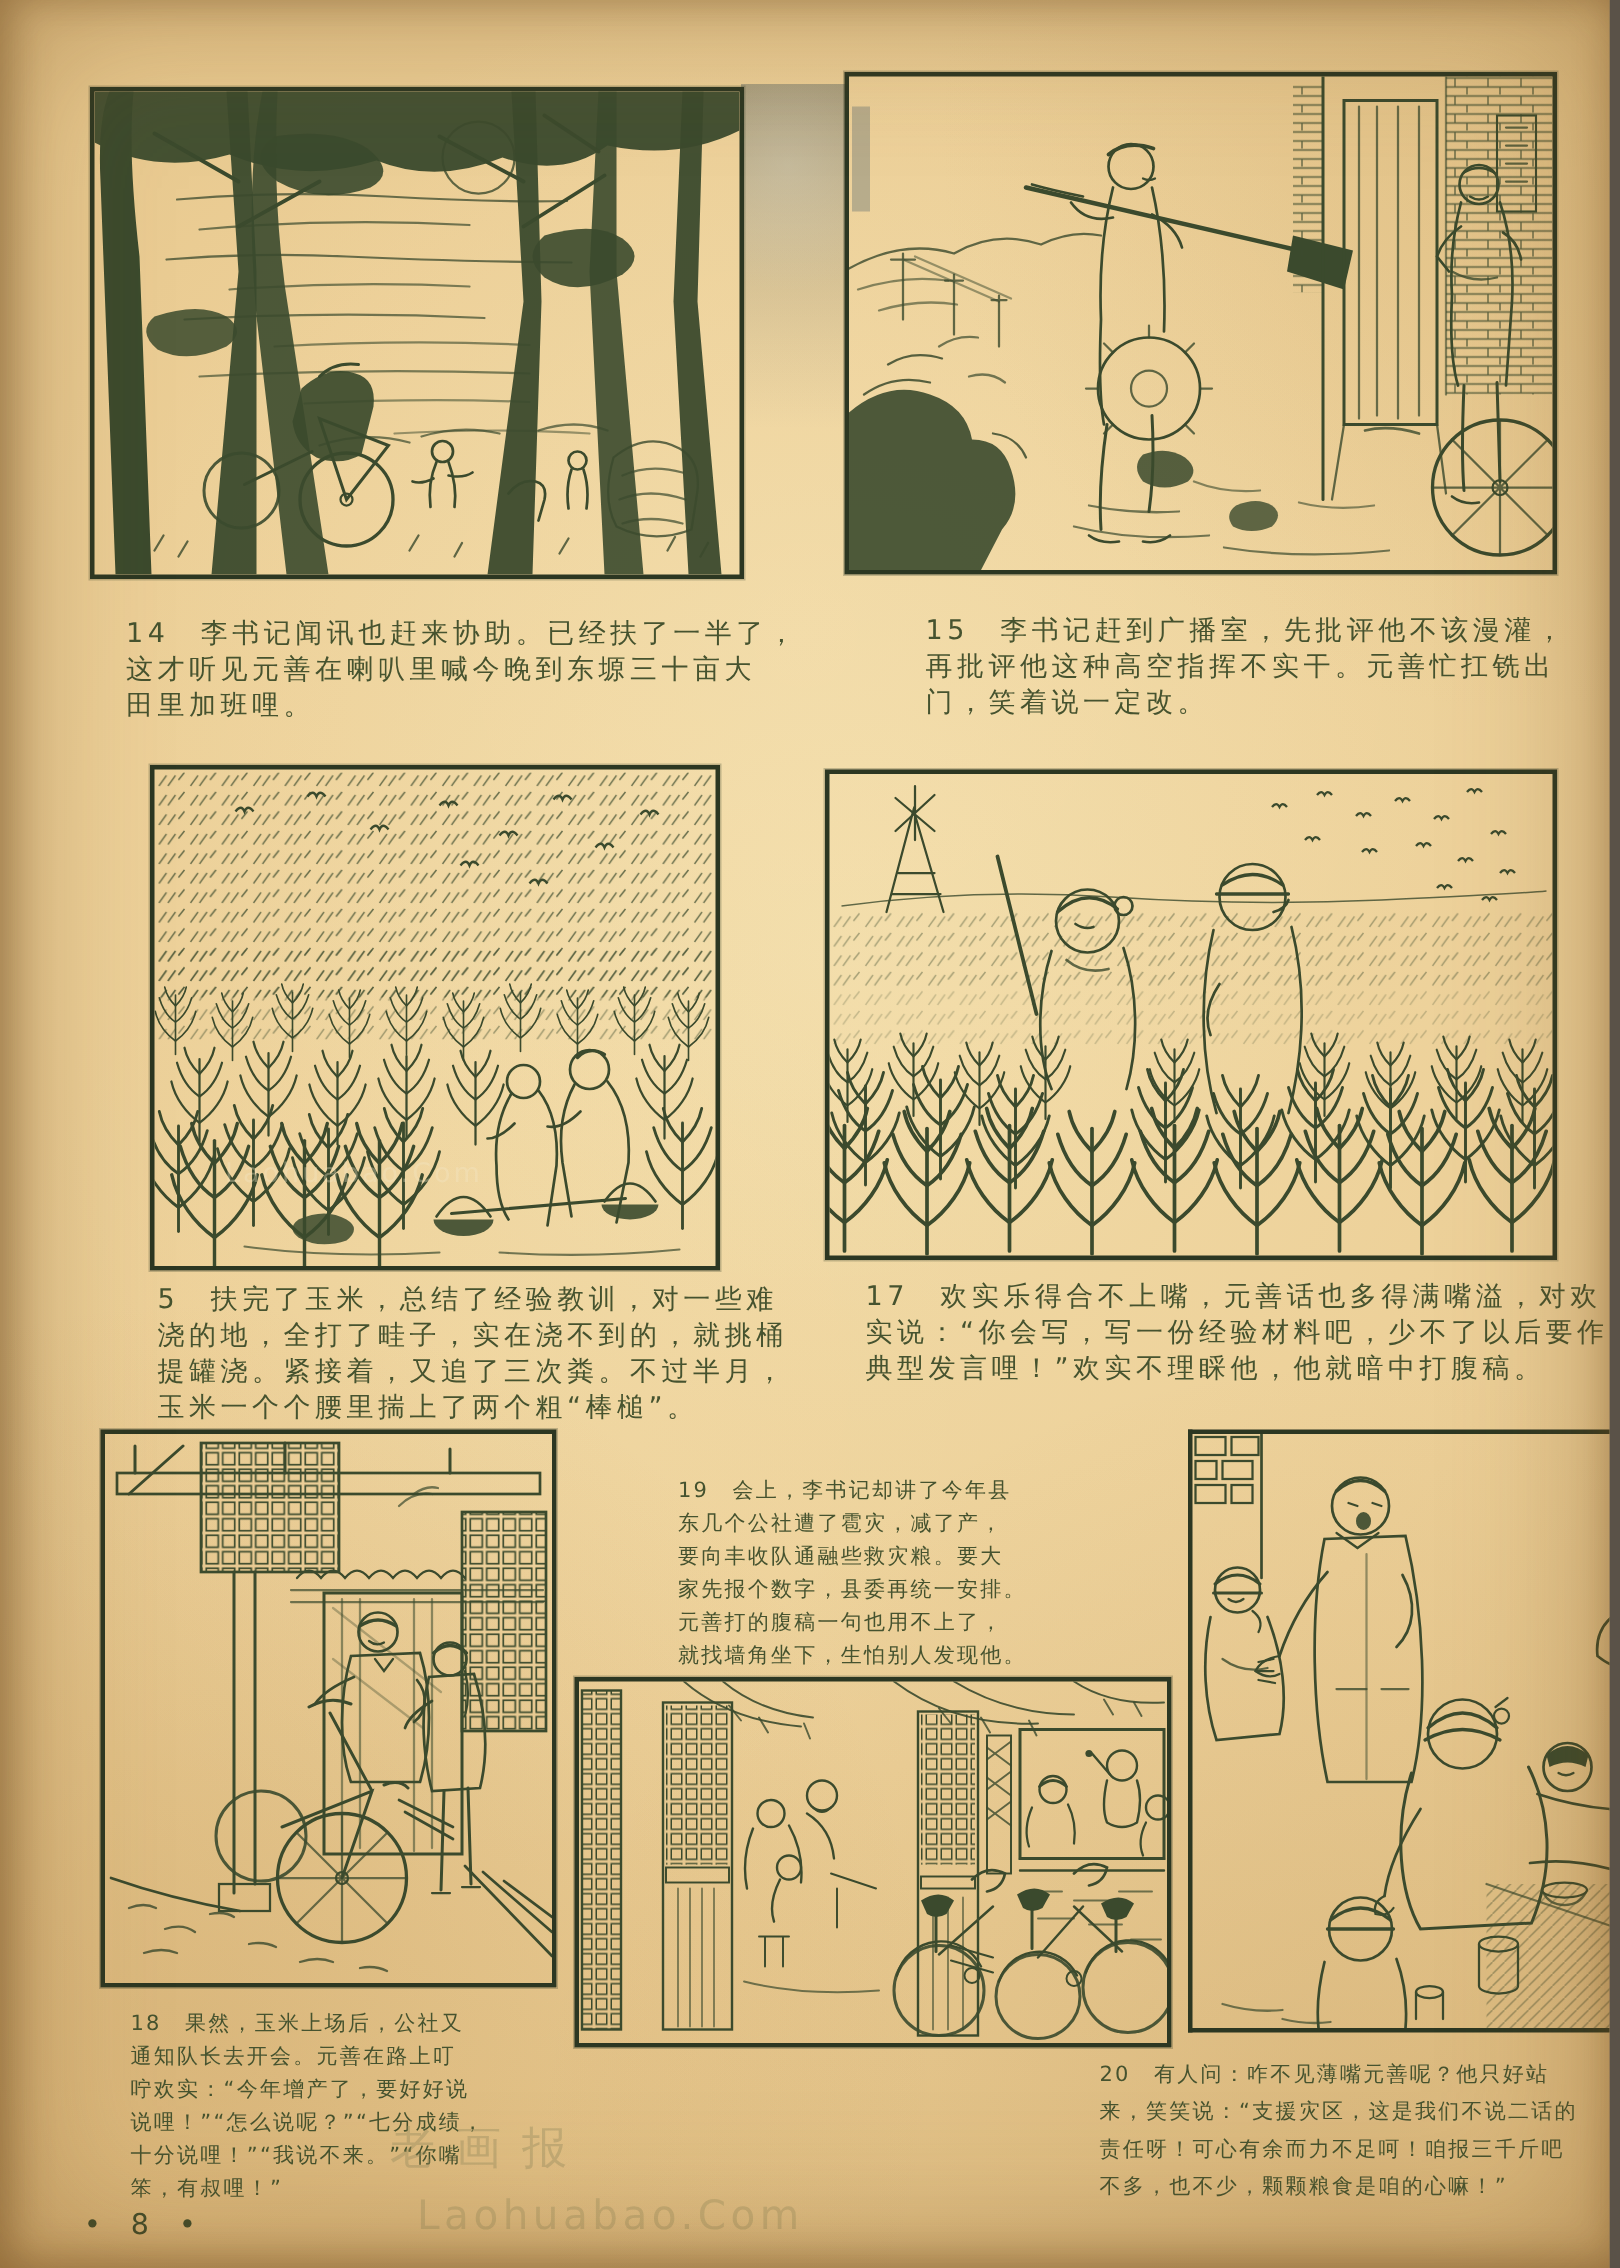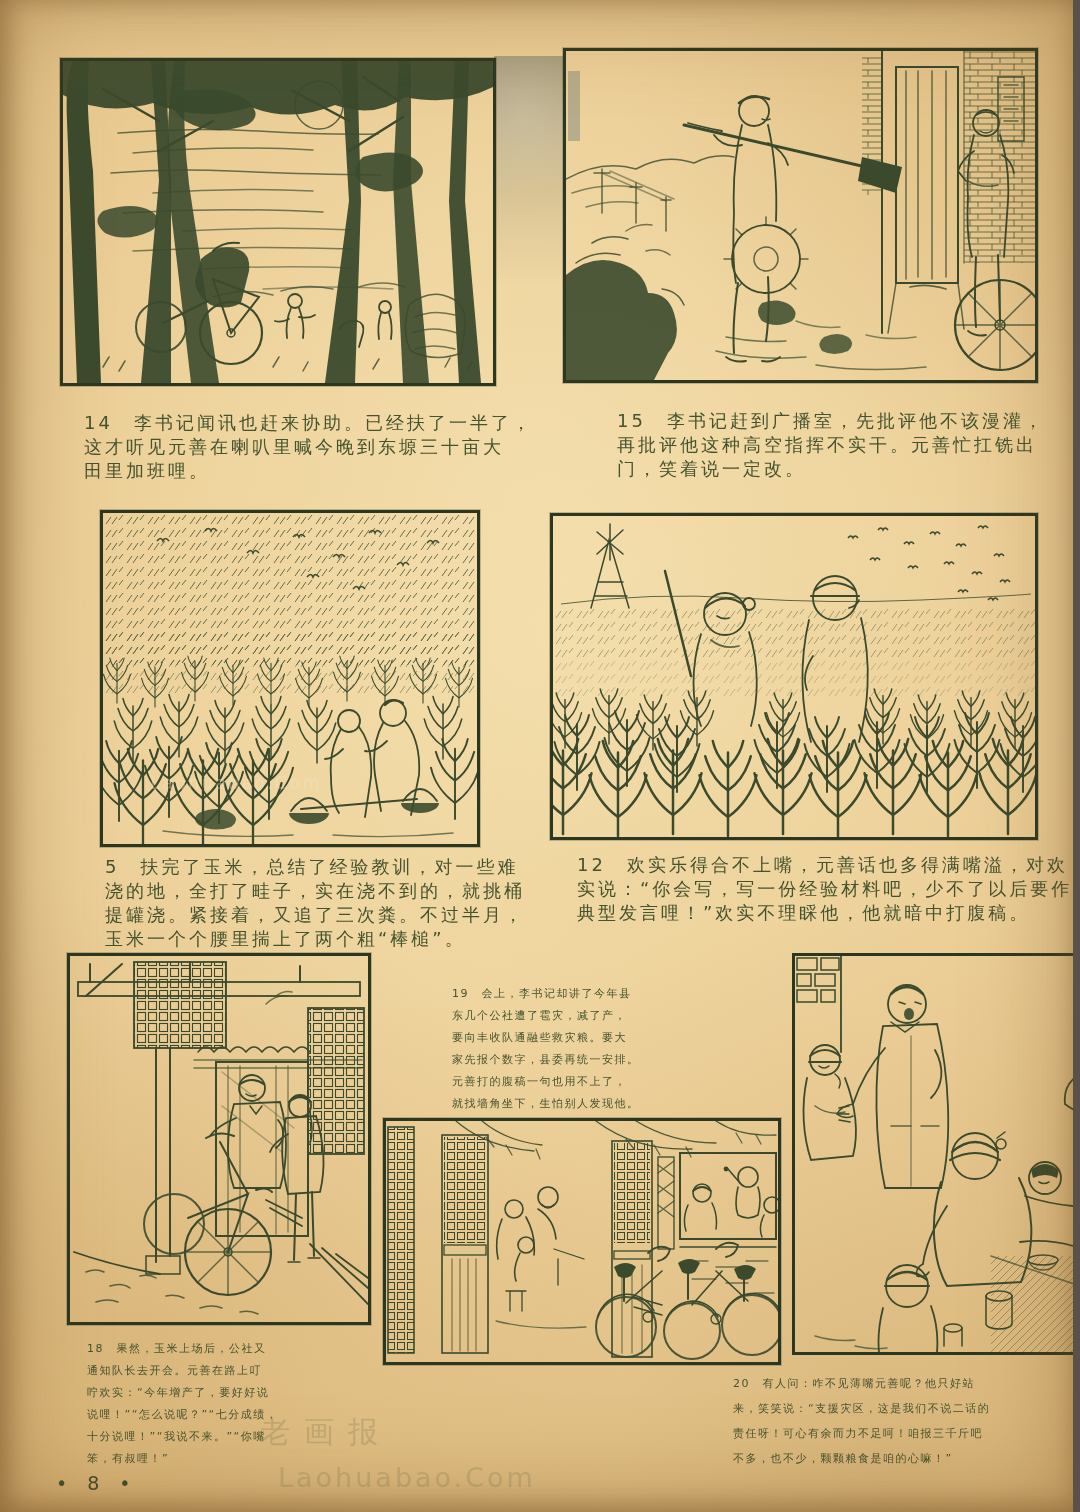--- a/index.html
+++ b/index.html
@@ -16,21 +16,21 @@
       radial-gradient(circle at 84% 96%, rgba(140,95,40,.14), transparent 32%),
       radial-gradient(circle at 30% 60%, rgba(255,240,200,.10), transparent 30%);}
   .vignette{position:absolute;inset:0;pointer-events:none;z-index:6;
       box-shadow:inset 0 0 90px 18px rgba(120,80,30,.34), inset 10px 0 26px rgba(90,55,20,.30), inset 0 -8px 24px rgba(110,70,25,.25);}
   .panel{position:absolute;box-sizing:border-box;border:3px solid #2c3722;z-index:2;
       box-shadow:0 0 0 1px rgba(44,55,34,.25);}
   .panel svg{display:block;width:100%;height:100%;}
   .panel.cut-right{border-right:none;box-shadow:none;}
   .caption{position:absolute;z-index:3;color:#46532f;white-space:pre-line;
       font-size:18px;line-height:24px;letter-spacing:3px;}
-  .caption.small{font-size:11px;line-height:22px;letter-spacing:1.5px;}
+  .caption.small{font-size:14px;line-height:22px;letter-spacing:1.5px;}
   .caption.c20style{line-height:25px;}
   .page-number{position:absolute;left:56px;top:1472px;z-index:3;color:#3f4c2c;font-size:19px;letter-spacing:7px;}
   .stain{position:absolute;left:494px;top:56px;width:70px;height:250px;z-index:2;pointer-events:none;
       background:
         radial-gradient(circle at 45% 22%, rgba(215,212,195,.35), transparent 42%),
         linear-gradient(180deg, rgba(95,100,90,.50) 0%, rgba(120,122,110,.28) 38%, rgba(120,122,110,.10) 70%, rgba(0,0,0,0) 92%);}
   .watermark{position:absolute;z-index:4;pointer-events:none;font-weight:normal;}
   .wm-logo{left:260px;top:1412px;font-size:30px;letter-spacing:14px;color:rgba(150,140,95,.40);}
   .wm-site{left:278px;top:1462px;font-size:27px;letter-spacing:3px;color:rgba(150,140,95,.36);}
   .wm-panel{left:150px;top:772px;font-size:18px;letter-spacing:2px;color:rgba(242,232,200,.34);}
@@ -307,21 +307,21 @@
           <use href="#st17" transform="translate(395 320) scale(1.9)"></use>
         <use href="#st17" transform="translate(455 318) scale(1.9)"></use>
       </g>
     </svg>
   </div>
 
   <div class="caption" style="left:105px;top:855px;width:470px;">5　扶完了玉米，总结了经验教训，对一些难
 浇的地，全打了畦子，实在浇不到的，就挑桶
 提罐浇。紧接着，又追了三次粪。不过半月，
 玉米一个个腰里揣上了两个粗“棒槌”。</div>
-  <div class="caption" style="left:577px;top:853px;width:500px;">12　欢实乐得合不上嘴，元善话也多得满嘴溢，对欢
+  <div class="caption" style="left:577px;top:853px;width:500px;">17　欢实乐得合不上嘴，元善话也多得满嘴溢，对欢
 实说：“你会写，写一份经验材料吧，少不了以后要作
 典型发言哩！”欢实不理睬他，他就暗中打腹稿。</div>
   <div class="caption small" style="left:452px;top:983px;width:320px;">19　会上，李书记却讲了今年县
 东几个公社遭了雹灾，减了产，
 要向丰收队通融些救灾粮。要大
 家先报个数字，县委再统一安排。
 元善打的腹稿一句也用不上了，
 就找墙角坐下，生怕别人发现他。</div>
 
   <div class="panel" style="left:67px;top:953px;width:304px;height:372px;">

